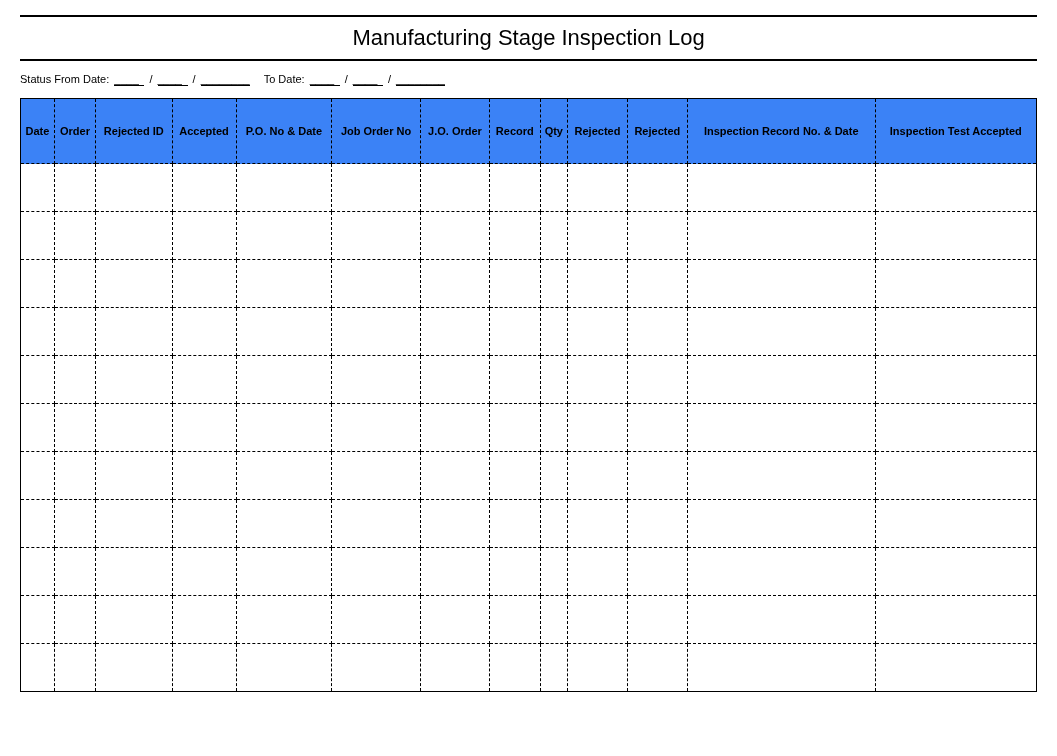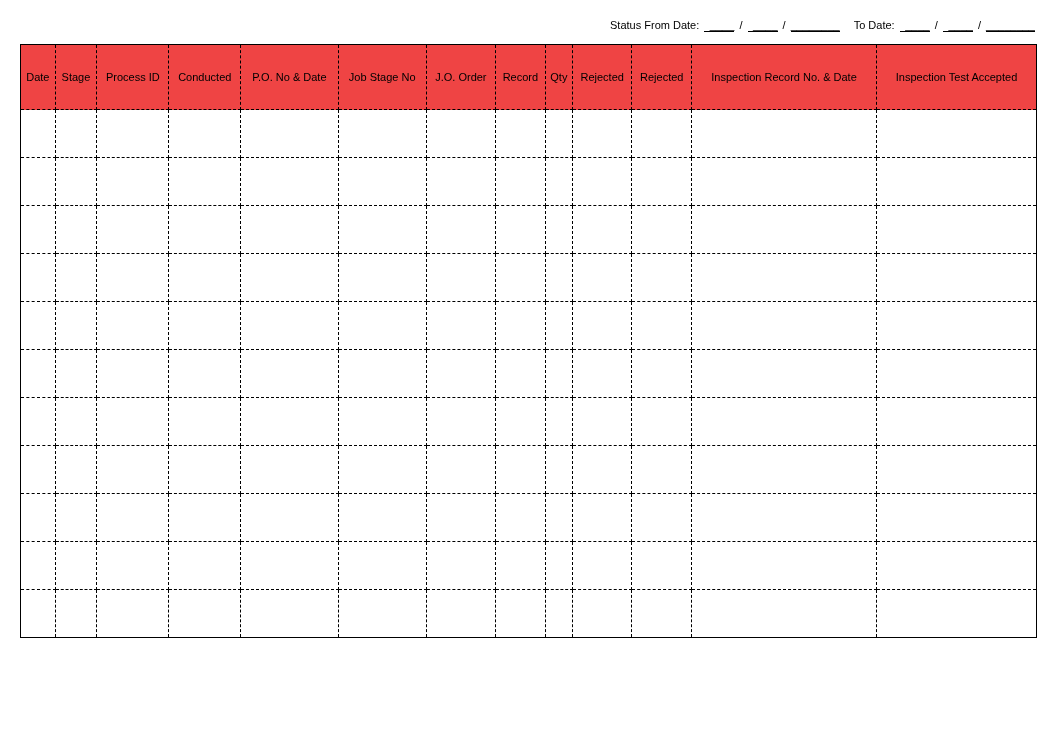--- a/index.html
+++ b/index.html
@@ -23,21 +23,21 @@
       text-align: center;
       padding: 8px 0;
       margin-bottom: 8px;
     }
     .title {
       font-size: 22px;
       font-weight: normal;
       font-family: Arial, sans-serif;
     }
     .status-bar {
-      text-align: right;
+      text-align: left;
       font-size: 11px;
       margin-bottom: 8px;
       padding: 4px 0;
     }
     .status-bar .underline {
       display: inline-block;
       border-bottom: 1px solid #000;
       min-width: 30px;
       margin: 0 2px;
     }
@@ -50,34 +50,37 @@
       border: 1px dashed #000;
       text-align: center;
       vertical-align: middle;
       padding: 4px 2px;
       font-size: 11px;
       font-weight: normal;
     }
     .log-table thead tr th {
       border: 1px dashed #000;
       height: 65px;
-      background: #ef4444;
-      font-weight: normal;
+      background: #3b82f6;
+      font-weight: bold;
     }
     .log-table tbody tr td {
       height: 48px;
     }
     .outer-border {
       border: 1.5px solid #000;
     }
   </style>
 </head>
 <body>
 
 <div class="page">
+  <div class="title-section">
+    <span class="title">Manufacturing Stage Inspection Log</span>
+  </div>
 
   <div class="status-bar">
     <span>Status From Date:</span>
     <span class="underline">____</span>
     /
     <span class="underline">____</span>
     /
     <span class="underline">________</span>
     &nbsp;&nbsp;
     <span>To Date:</span>
@@ -85,25 +88,25 @@
     /
     <span class="underline">____</span>
     /
     <span class="underline">________</span>
   </div>
 
   <table class="log-table outer-border">
     <thead>
       <tr>
         <th>Date</th>
-        <th>Stage</th>
-        <th>Process ID</th>
-        <th>Conducted</th>
+        <th>Order</th>
+        <th>Rejected ID</th>
+        <th>Accepted</th>
         <th>P.O. No &amp; Date</th>
-        <th>Job Stage No</th>
+        <th>Job Order No</th>
         <th>J.O. Order</th>
         <th>Record</th>
         <th>Qty</th>
         <th>Rejected</th>
         <th>Rejected</th>
         <th>Inspection Record No. &amp; Date</th>
         <th style="min-width:130px;">Inspection Test Accepted</th>
       </tr>
     </thead>
     <tbody id="table-body">

